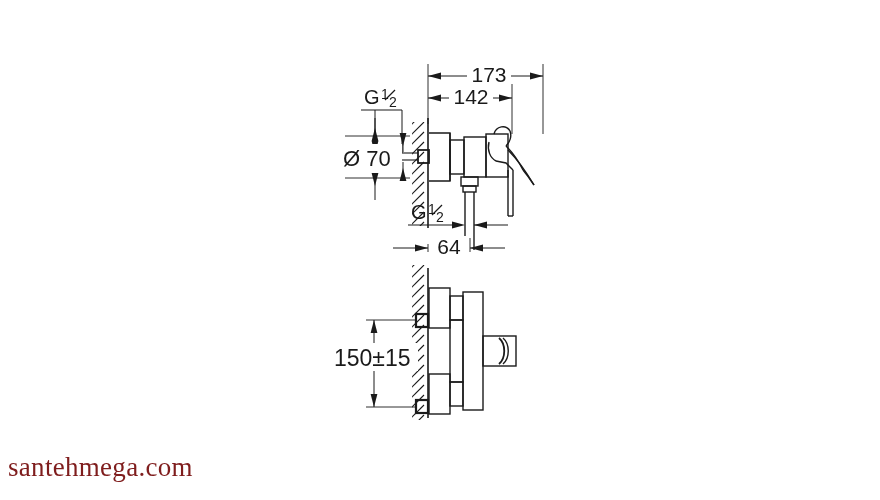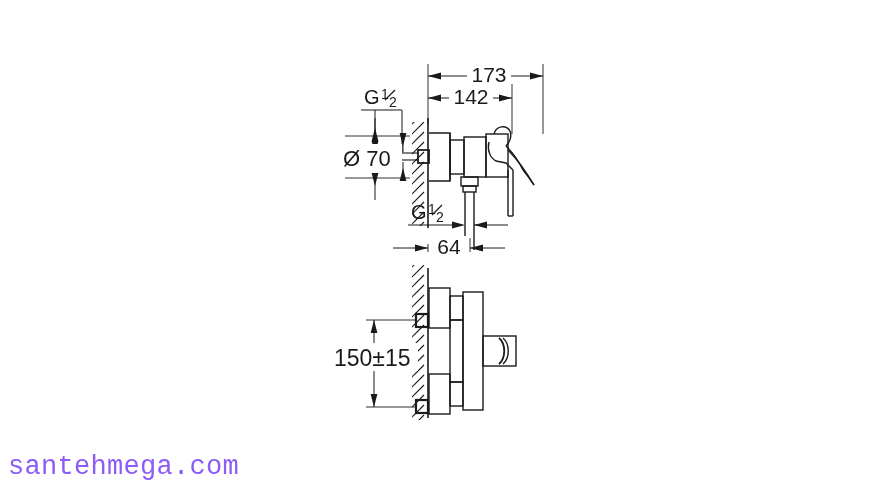--- a/index.html
+++ b/index.html
@@ -29,23 +29,23 @@
     display: block;
   }
   .dimtext {
     font-family: "Liberation Sans", sans-serif;
     fill: #1a1a1a;
   }
   .watermark {
     position: absolute;
     left: 8px;
     top: 452px;
-    font-family: Liberation Mono, monospace;
+    font-family: Liberation Serif, serif;
     font-size: 27px;
-    color: #8b5cf6;
+    color: #7f1d1d;
     letter-spacing: 0.3px;
     white-space: nowrap;
     user-select: none;
   }
 </style>
 </head>
 <body>
 
 <div id="canvas-root">
 

